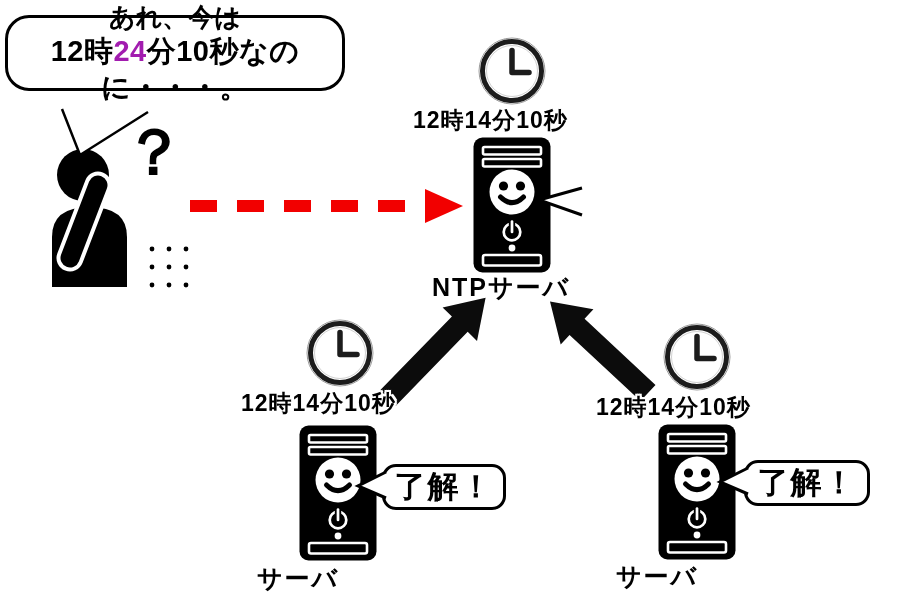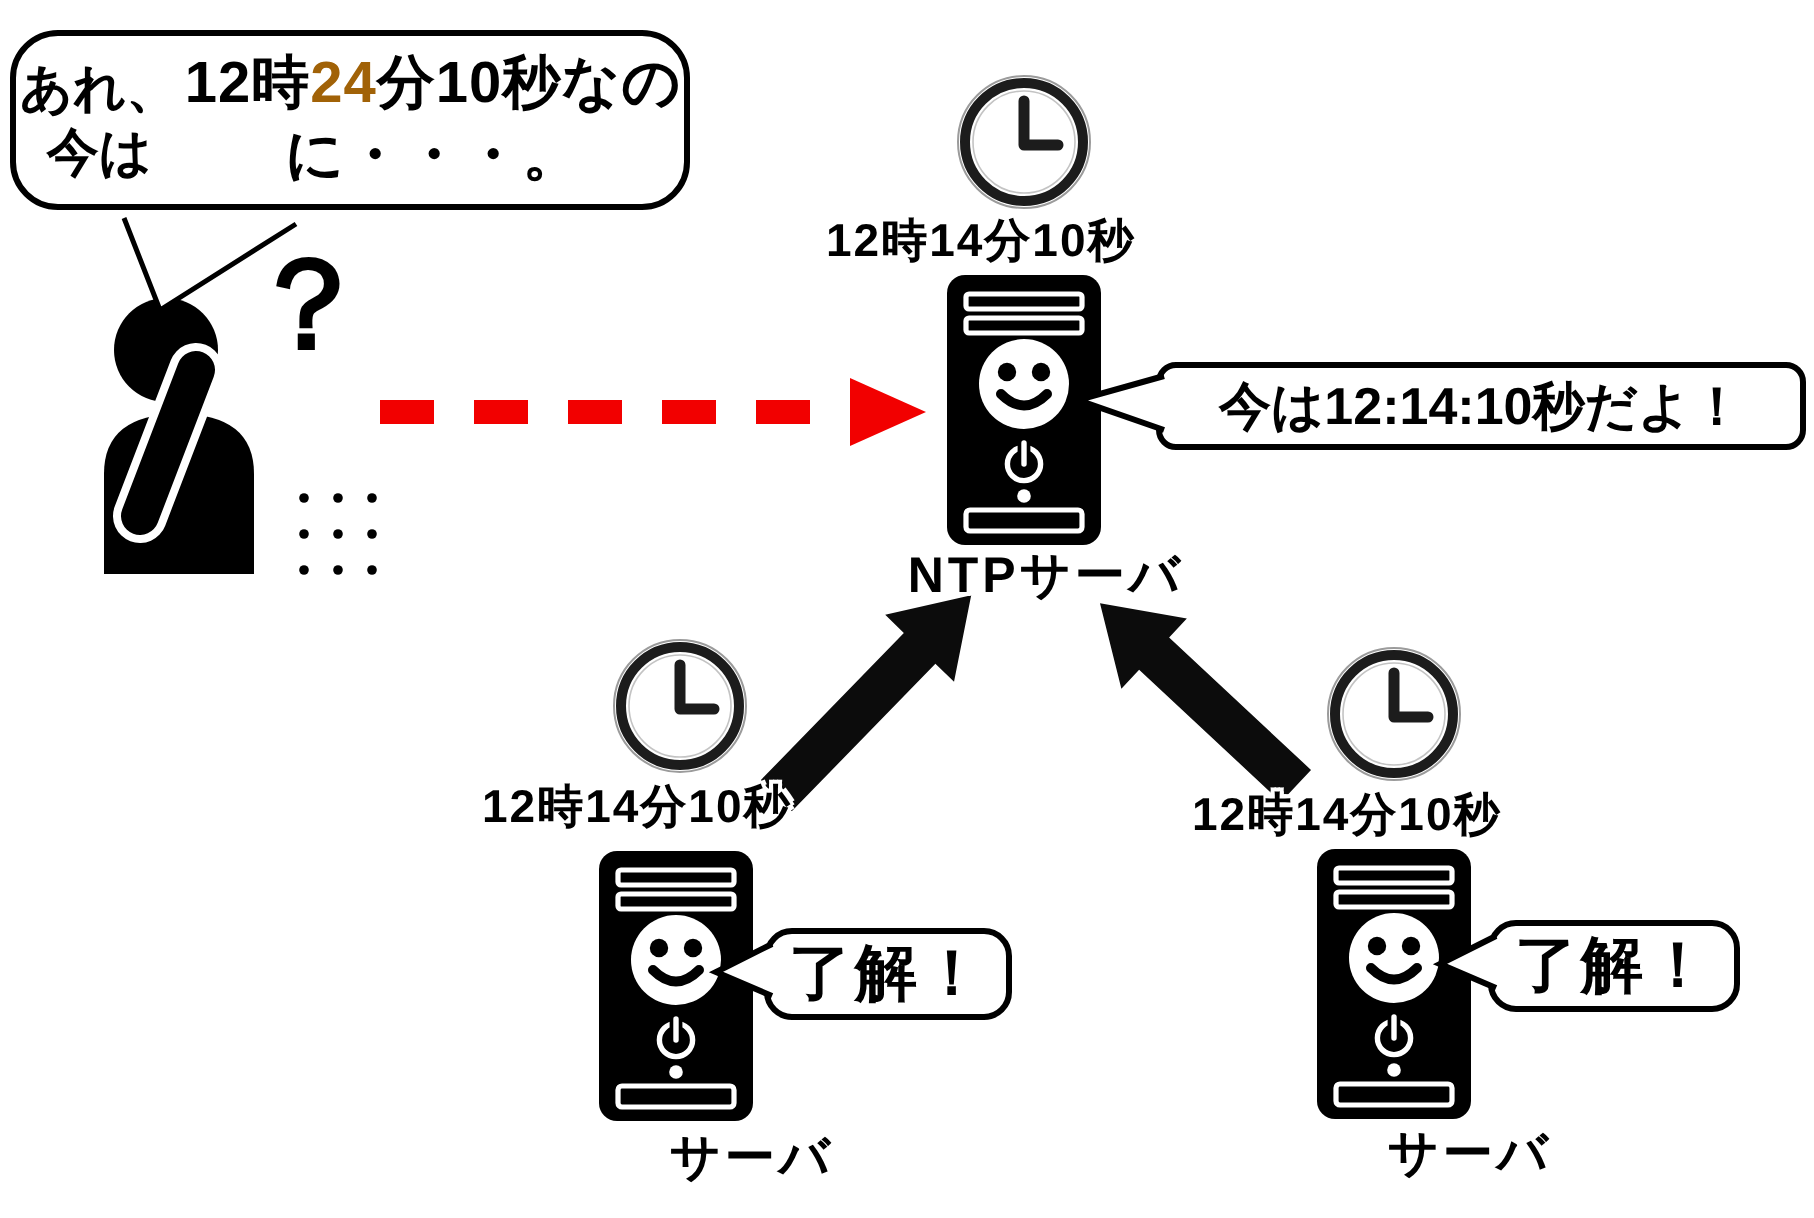--- a/index.html
+++ b/index.html
@@ -11,33 +11,33 @@
   
   .halo{
     text-shadow:-2px -2px 0 #fff,2px -2px 0 #fff,-2px 2px 0 #fff,2px 2px 0 #fff,
                 -2px 0 0 #fff,2px 0 0 #fff,0 -2px 0 #fff,0 2px 0 #fff;
   }
   
   .bubble{
     position:absolute;box-sizing:border-box;background:#fff;border:3px solid #000;
     display:flex;align-items:center;justify-content:center;text-align:center;z-index:5;
   }
-  .bubble-person{left:5px;top:15px;width:340px;height:90px;border-radius:24px;
-    flex-direction:row;line-height:1.25;}
+  .bubble-person{left:5px;top:15px;width:340px;height:76px;border-radius:24px;
+    flex-direction:column;line-height:1.25;}
   .bubble-person .l1{font-size:26px;}
   .bubble-person .l2{font-size:29px;letter-spacing:.5px;}
-  .red{color:#a16207;}
+  .red{color:#a21caf;}
   .bubble-ntp{left:578px;top:181px;width:325px;height:44px;border-radius:10px;font-size:26px;}
   .bubble-ack{width:124px;height:46px;border-radius:14px;font-size:31px;letter-spacing:2px;}
   .bubble-ack-left{left:382px;top:464px;}
   .bubble-ack-right{left:744px;top:460px;width:126px;}
   .tail{position:absolute;z-index:6;overflow:visible;}
   
   .tlabel{position:absolute;z-index:3;text-align:left;font-size:23px;letter-spacing:1px;}
-  .nlabel{position:absolute;z-index:3;text-align:right;font-size:25px;letter-spacing:2px;}
+  .nlabel{position:absolute;z-index:3;text-align:left;font-size:25px;letter-spacing:2px;}
   
   .red-arrow{position:absolute;left:190px;top:190px;height:32px;display:flex;align-items:center;z-index:1;}
   .red-arrow .dash{width:27px;height:12px;background:#f20000;margin-right:20px;}
   .red-arrow .head{width:0;height:0;border-top:17px solid transparent;border-bottom:17px solid transparent;border-left:38px solid #f20000;}
   .icon{position:absolute;z-index:2;}
   .qmark{position:absolute;left:122px;top:120px;width:64px;z-index:3;font-size:64px;line-height:1;}
   svg{display:block;}
 </style>
 </head>
 <body>
@@ -115,21 +115,20 @@
   </svg>
 
   <svg class="icon" style="left:477px;top:36px" width="70" height="70">
       <use href="#sym-clock"></use>
     </svg>
   <div class="tlabel halo" style="left:413px;top:105px;width:200px">12時14分10秒</div>
   <svg class="icon" style="left:472px;top:136px" width="80" height="138">
       <use href="#sym-tower"></use>
     </svg>
   <div class="nlabel halo" style="left:432px;top:271px;width:160px">NTPサーバ</div>
-  <div class="bubble bubble-ntp">今は12:14:10秒だよ！</div>
   <svg class="tail" style="left:532px;top:180px" width="52" height="44" viewBox="0 0 52 44">
     <path d="M50 8 L7 20 L50 35" fill="#ffffff" stroke="#000000" stroke-width="3"></path>
   </svg>
 
   <svg class="icon" style="left:305px;top:318px" width="70" height="70">
       <use href="#sym-clock"></use>
     </svg>
   <div class="tlabel halo" style="left:241px;top:388px;width:200px">12時14分10秒</div>
   <svg class="icon" style="left:298px;top:424px" width="80" height="138">
       <use href="#sym-tower"></use>

